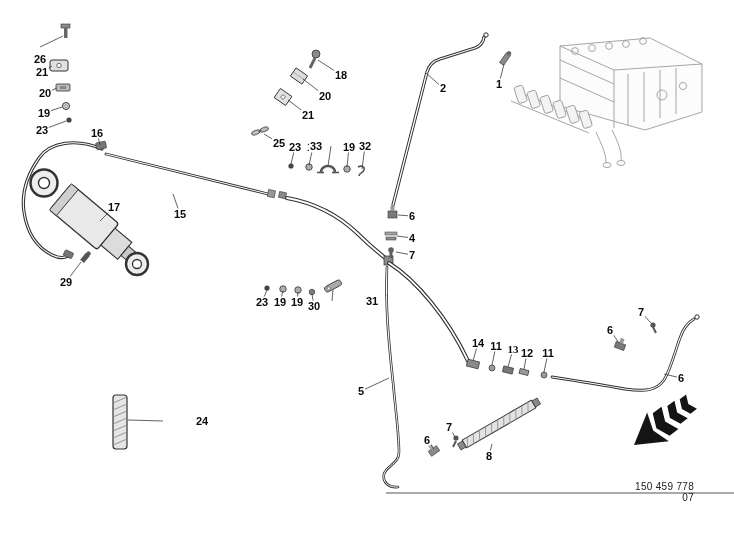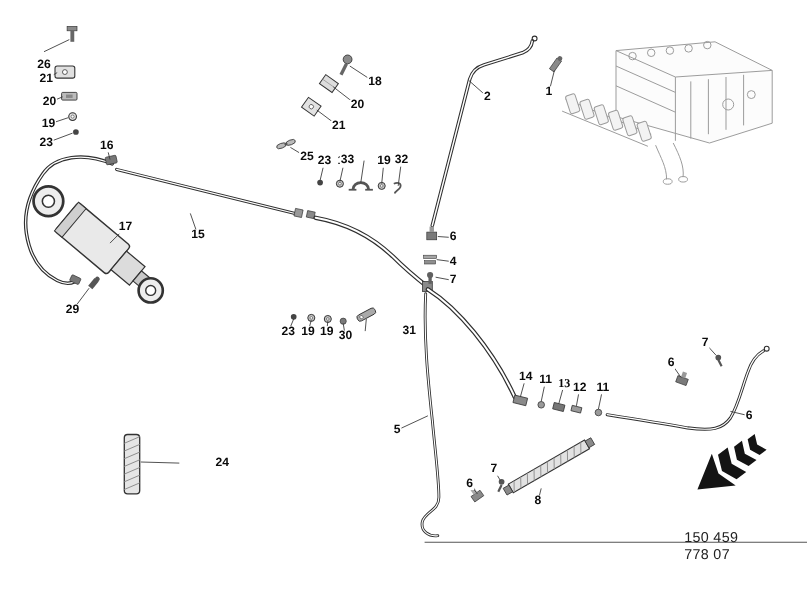--- a/index.html
+++ b/index.html
@@ -6,22 +6,22 @@
   body{width:734px;height:536px;background:#ffffff;font-family:"Liberation Sans",sans-serif;overflow:hidden;}
   .stage{position:relative;width:734px;height:536px;background:#fff;}
   .stage > svg{position:absolute;left:0;top:0;}
   .callout-layer{position:absolute;left:0;top:0;width:734px;height:536px;pointer-events:none;}
   .callout{
     position:absolute;transform:translate(-50%,-50%);
     font-size:11px;font-weight:bold;color:#0a0a0a;line-height:1;
     background:#fff;padding:0 1px;
   }
   .drawing-number{
-    position:absolute;left:622px;top:481px;width:72px;text-align:left;
-    font-size:13px;color:#222;letter-spacing:0.3px;
+    position:absolute;left:622px;top:481px;width:72px;text-align:right;
+    font-size:10px;color:#222;letter-spacing:0.3px;
   }
   .po{fill:none;stroke:#2f2f2f;stroke-linecap:round;stroke-linejoin:round;}
   .pi{fill:none;stroke:#ffffff;stroke-linecap:round;stroke-linejoin:round;}
 </style>
 </head>
 <body>
 
 <div class="stage">
 
 <svg width="734" height="536" viewBox="0 0 734 536">

